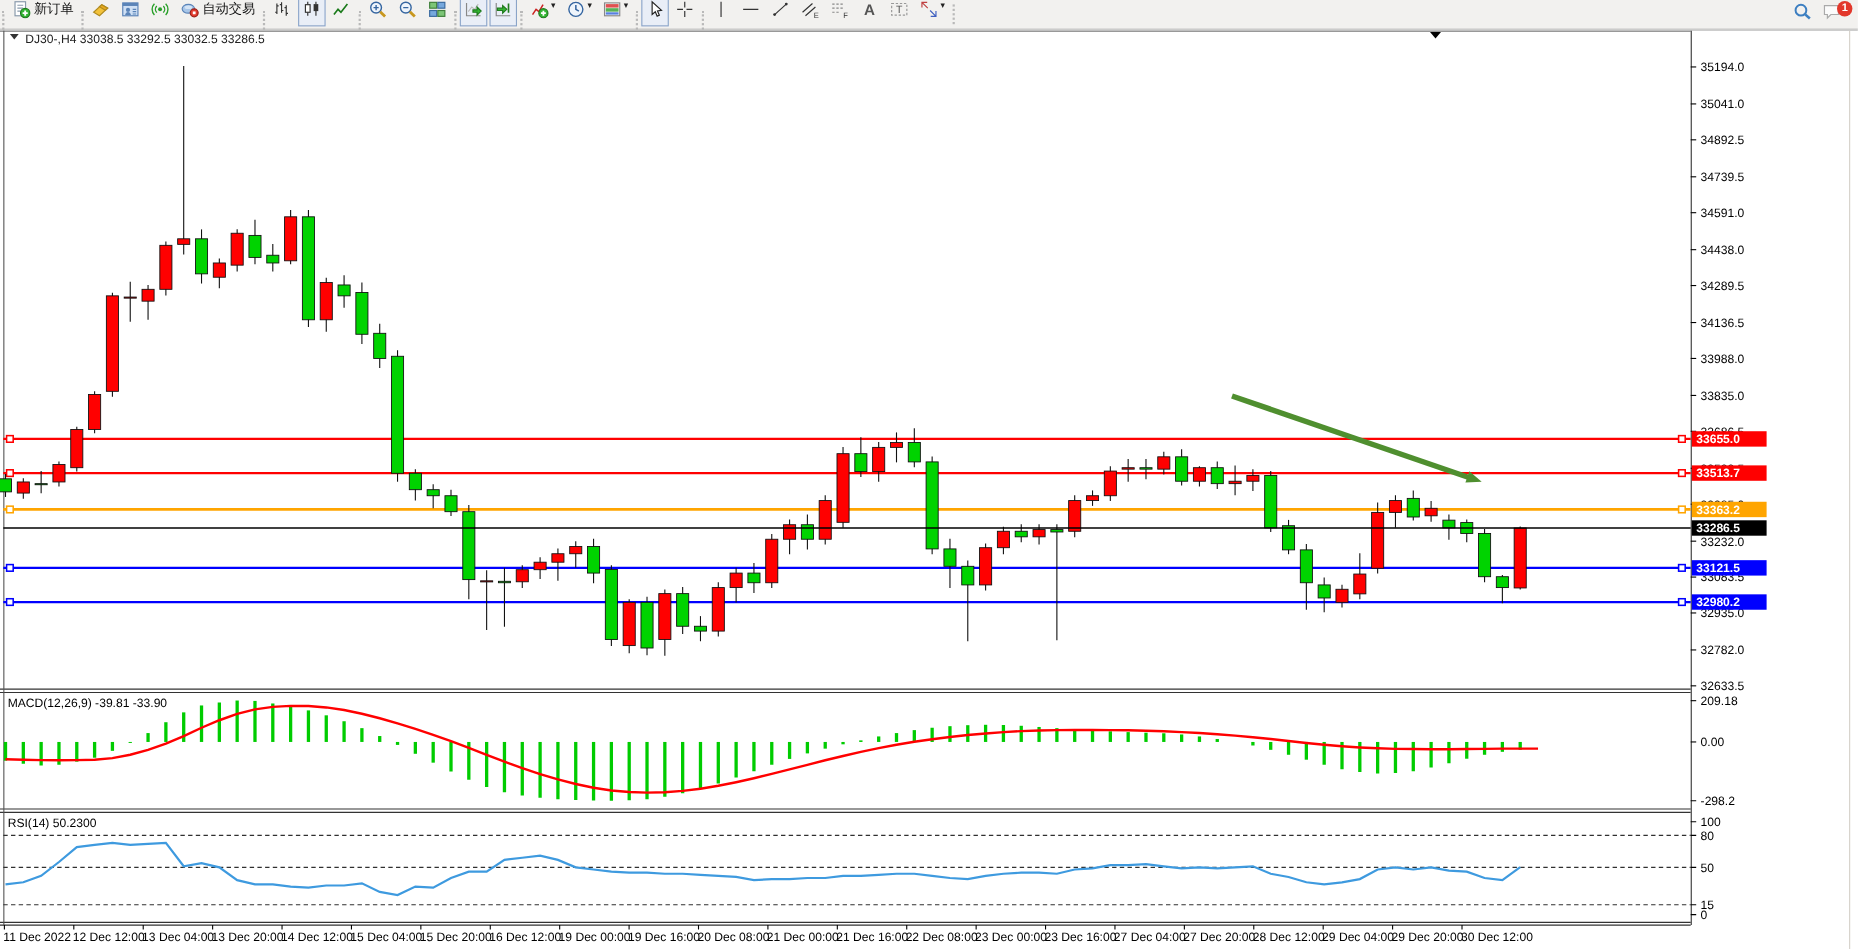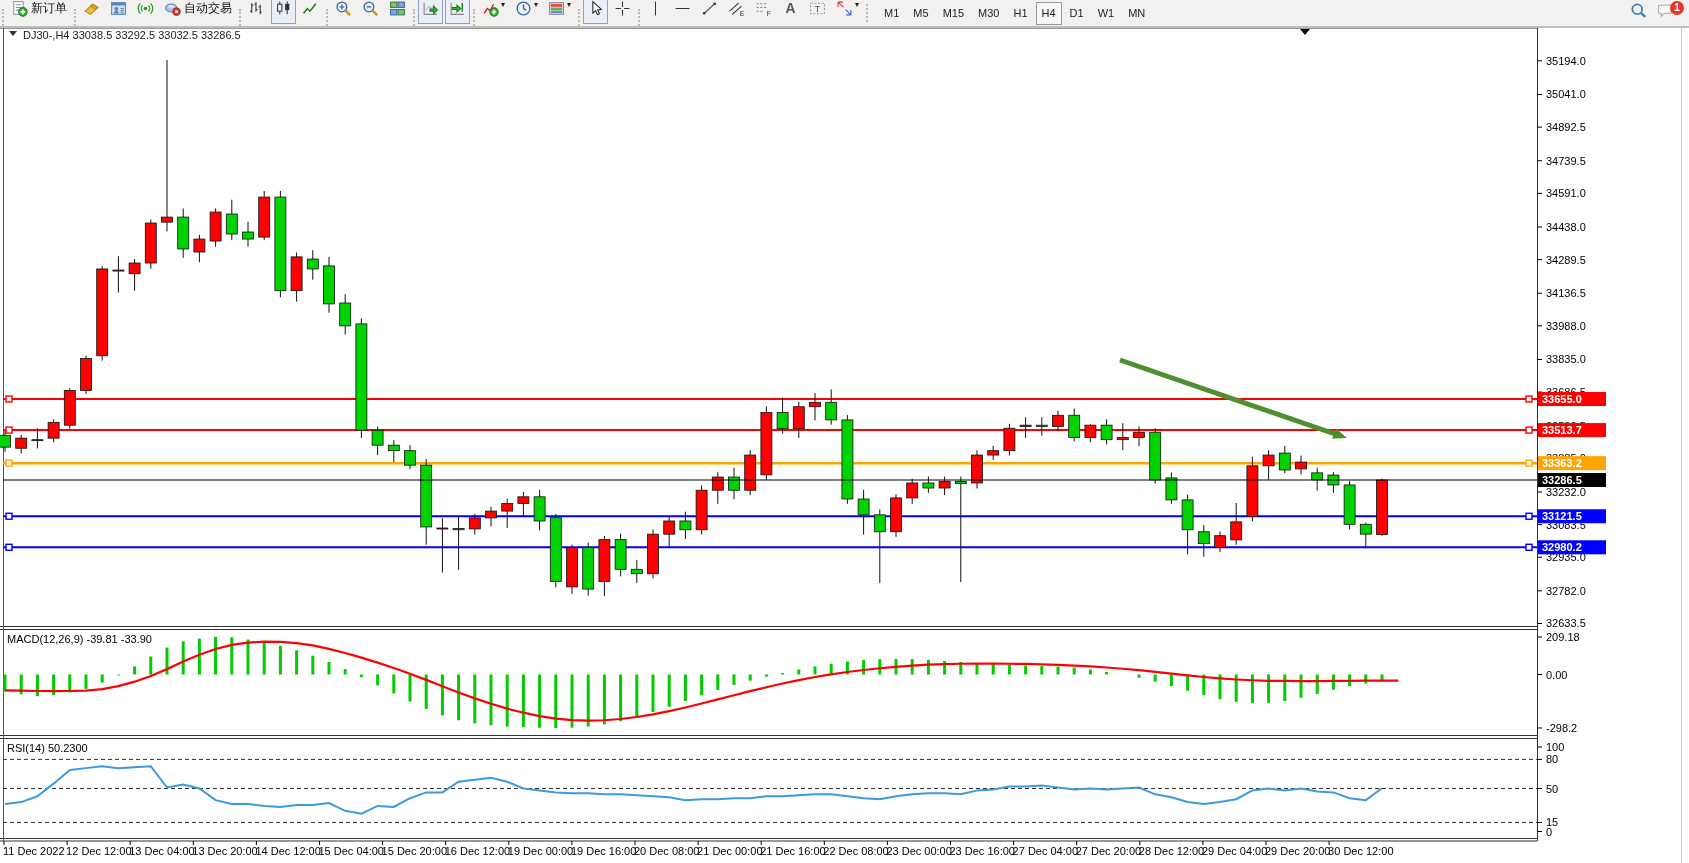--- a/index.html
+++ b/index.html
@@ -661,21 +661,20 @@
         </span><span class="tb-btn">
           <span>
             <svg viewBox="0 0 16 16">
               <path d="M2 6.5V2h4.5M2.2 2.2L7 7" stroke="#c04040" fill="none"></path>
               <path d="M14 9.5V14H9.5M13.8 13.8L9 9" stroke="#4060c0" fill="none"></path>
             </svg>
           </span>
           <span class="caret">▾</span>
         </span></span>
     <span class="grip"></span>
-    <span id="tb-timeframes"><span class="tf-btn">M1</span><span class="tf-btn">M5</span><span class="tf-btn">M15</span><span class="tf-btn">M30</span><span class="tf-btn">H1</span><span class="tf-btn active">H4</span><span class="tf-btn">D1</span><span class="tf-btn">W1</span><span class="tf-btn">MN</span></span>
     <span class="tb-right" id="tb-right">
         <span class="tb-btn">
           <span>
             <svg viewBox="0 0 16 16">
               <circle cx="6.8" cy="6.8" r="4.6" fill="none" stroke="#3d7fc1" stroke-width="1.7"></circle>
               <path d="M10.4 10.4l4 3.6" stroke="#3d7fc1" stroke-width="2.2"></path>
             </svg>
           </span>
         </span>
         <span class="tb-btn">

